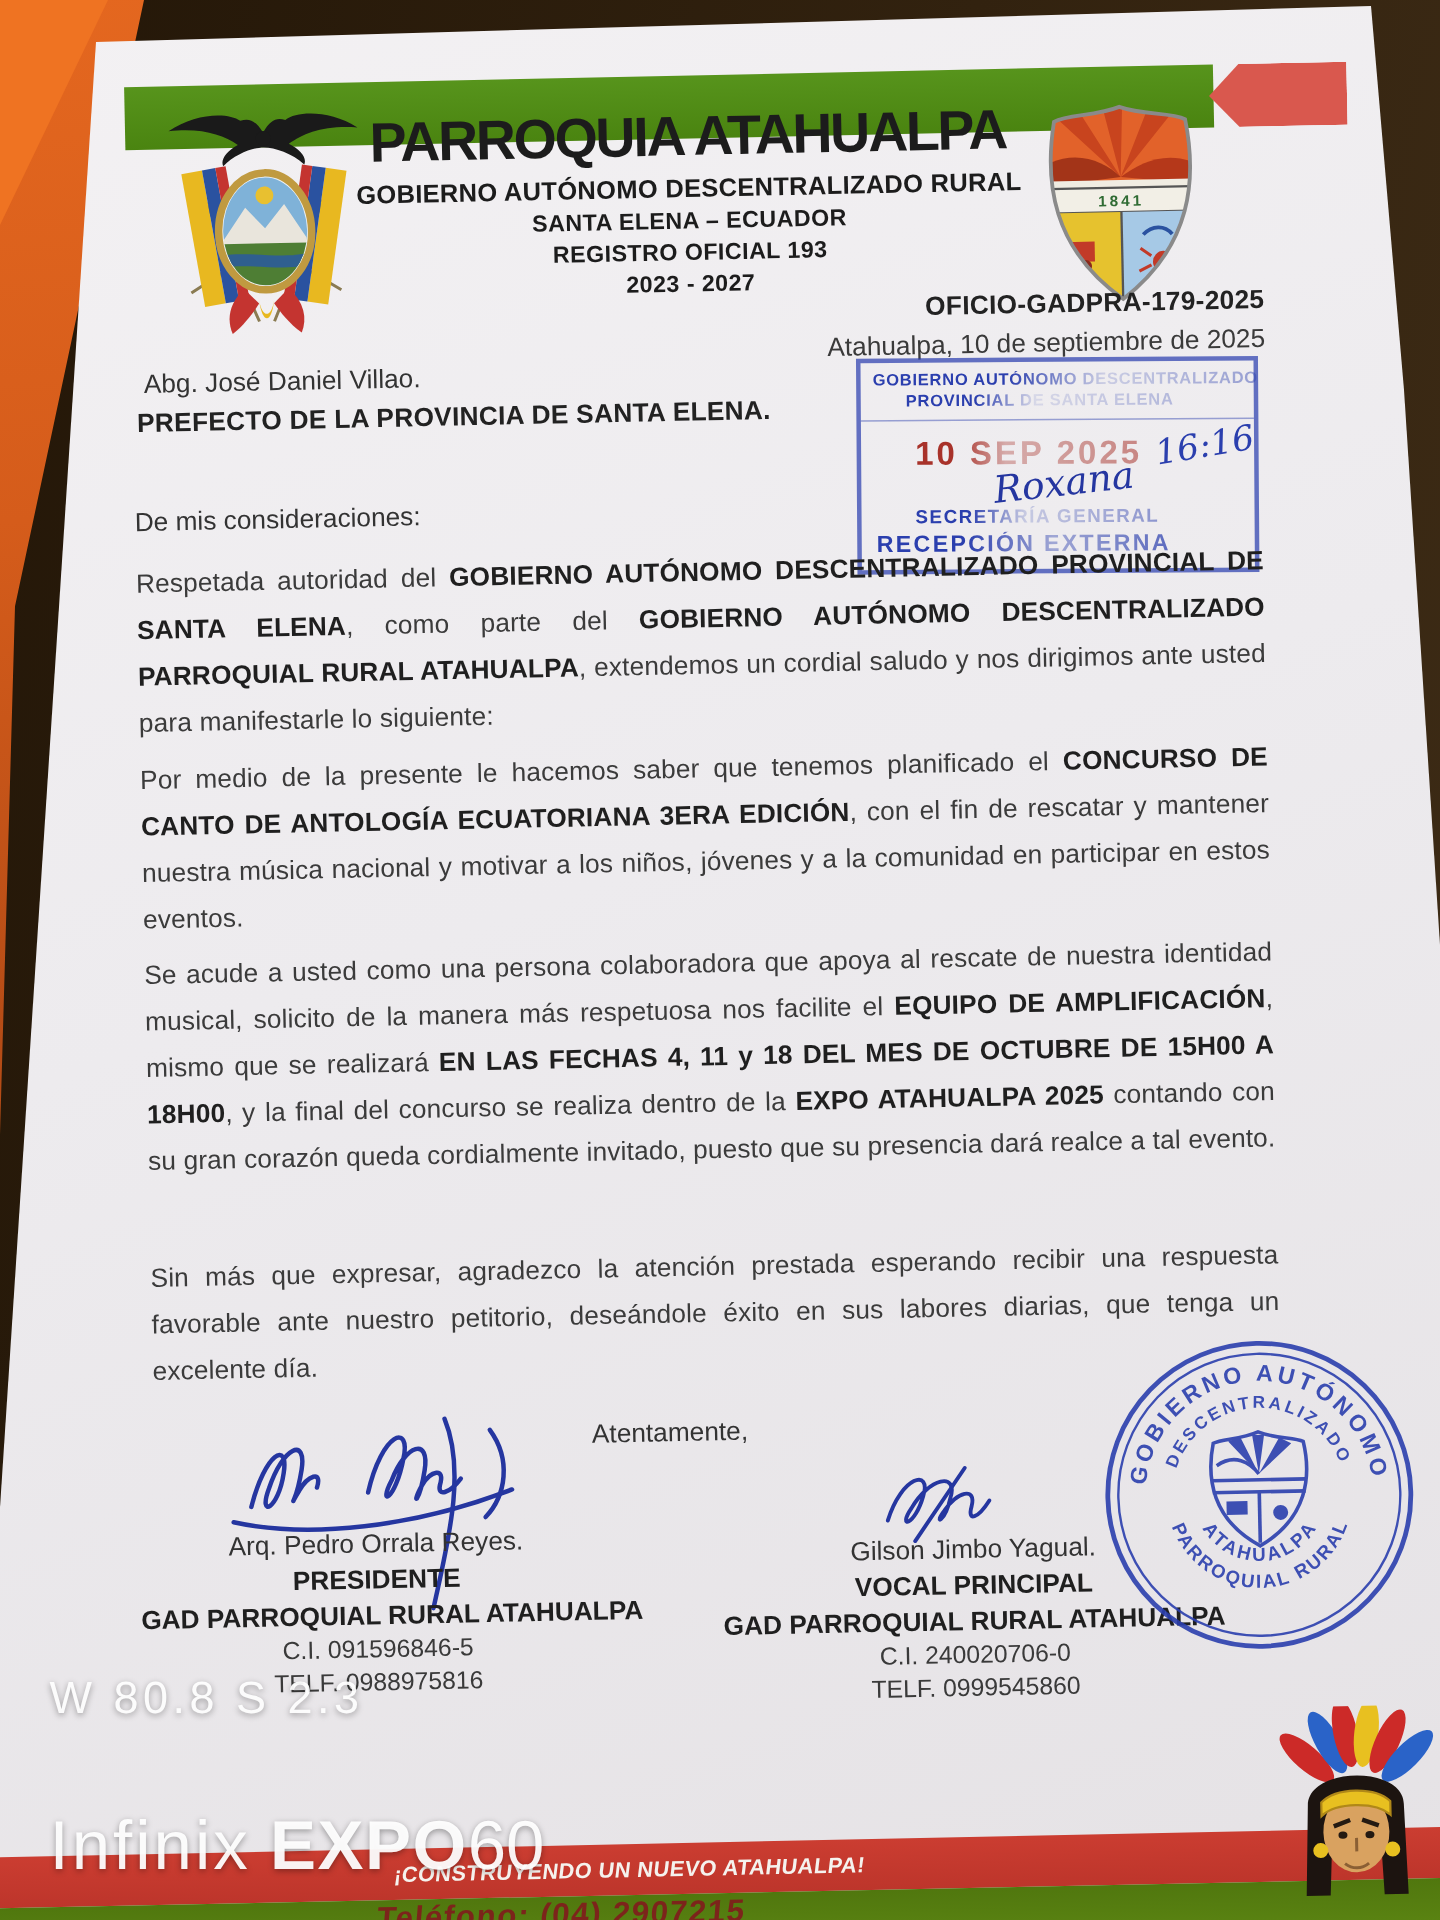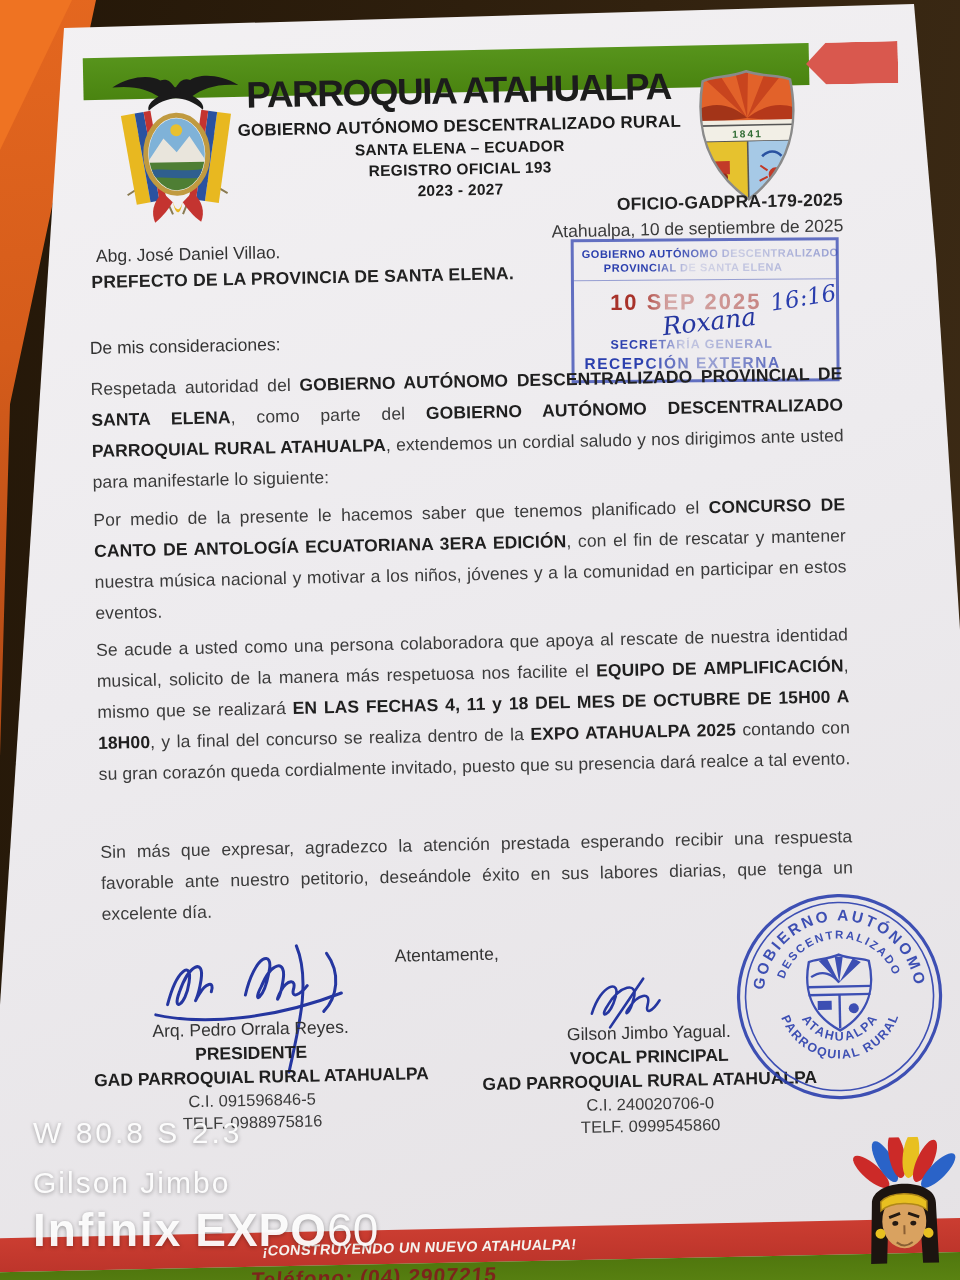--- a/index.html
+++ b/index.html
@@ -79,21 +79,21 @@
               background:linear-gradient(180deg,#50770e,#689417);}
   .slogan{left:250px;top:1238px;width:270px;text-align:center;font-size:14.5px;font-weight:bold;
           color:#f5f2ee;transform:skewX(-8deg);letter-spacing:.3px;white-space:nowrap;}
   .phone{left:238px;top:1263px;font-size:21px;font-weight:bold;color:#7c241b;
          transform:skewX(-6deg);letter-spacing:1px;white-space:nowrap;}
   
   .wm{position:absolute;color:rgba(255,255,255,.94);text-shadow:0 1px 4px rgba(0,0,0,.35);}
   .wm-gps{left:33px;top:1116px;font-size:30px;font-weight:300;letter-spacing:3px;}
   .wm-name{left:33px;top:1166px;font-size:30px;font-weight:300;letter-spacing:2px;}
   .wm-logo{left:33px;top:1203px;font-size:46px;}
-  .wm-brand{font-weight:700;letter-spacing:2px;}
+  .wm-brand{font-weight:400;letter-spacing:2px;}
   .wm-model{font-weight:800;letter-spacing:1px;}
   .wm-modelnum{font-weight:300;}
 </style>
 </head>
 <body>
 
 <div class="scene">
 
   <div class="bg-orange"></div>
   <div class="bg-orange-bright"></div>
@@ -279,19 +279,18 @@
           <ellipse cx="65" cy="86" rx="3" ry="2.4" fill="#241a12"></ellipse>
         <path d="M56 88 L56 97 M48 105 C53 109 59 109 64 105" stroke="#8a5f34" stroke-width="2" fill="none"></path>
         <circle cx="32" cy="96" r="5" fill="#e8c020"></circle>
         <circle cx="80" cy="96" r="5" fill="#e8c020"></circle>
       </svg>
 
     </div>
   </div>
 
   <div class="wm wm-gps">W 80.8 S 2.3</div>
-  <div class="wm wm-name">Gilson Jimbo</div>
   <div class="wm wm-logo">
     <span class="wm-brand">Infinix</span>
     <span class="wm-model">EXPO</span><span class="wm-modelnum">60</span>
   </div>
 
 </div>
 
 </body></html>

